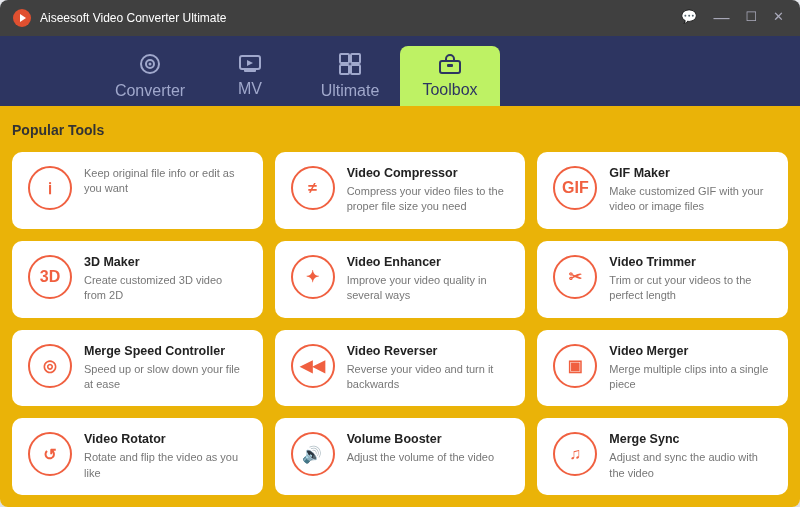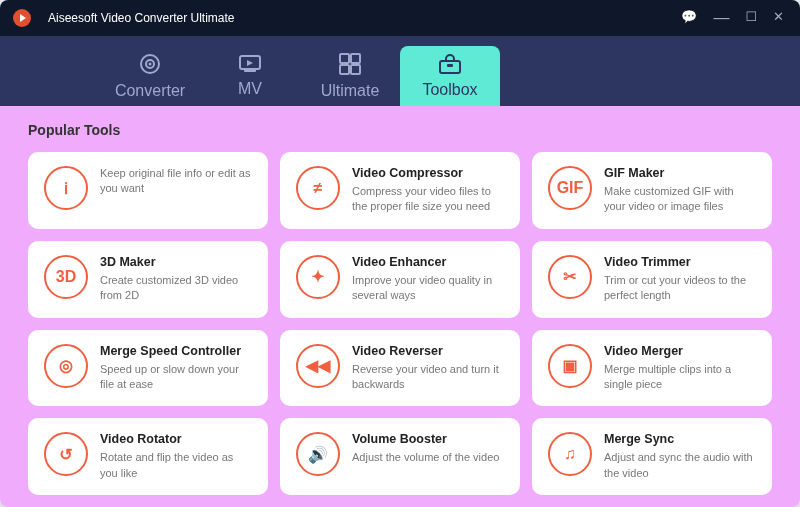--- a/index.html
+++ b/index.html
@@ -13,27 +13,26 @@
     .window {
       width: 800px;
       height: 507px;
       display: flex;
       flex-direction: column;
       border-radius: 8px;
       overflow: hidden;
       box-shadow: 0 4px 20px rgba(0,0,0,0.2);
     }
     .titlebar {
-      background: #0f172a;
+      background: #404040;
       height: 36px;
       display: flex;
       align-items: center;
       padding: 0 12px;
       flex-shrink: 0;
-      gap: 8px;
     }
     .titlebar-logo {
       width: 20px;
       height: 20px;
       margin-right: 8px;
       flex-shrink: 0;
     }
     .titlebar-title {
       color: #fff;
       font-size: 12px;
@@ -64,34 +63,34 @@
       justify-content: center;
       width: 100px;
       height: 60px;
       cursor: pointer;
       border-radius: 8px 8px 0 0;
       color: #a0a8cc;
       font-size: 12px;
       gap: 4px;
     }
     .nav-tab.active {
-      background: #5eead4;
+      background: #bef264;
       color: #2d3561;
     }
     .nav-tab .tab-icon {
       font-size: 20px;
       line-height: 1;
     }
     .nav-tab .tab-label {
       font-size: 16px;
     }
     .content {
-      background: #f0abfc;
+      background: #eab308;
       flex: 1;
-      padding: 16px 28px;
+      padding: 16px 12px;
       overflow-y: auto;
     }
     .section-title {
       font-size: 14px;
       font-weight: 600;
       color: #333;
       margin-bottom: 14px;
     }
     .tools-grid {
       display: grid;

